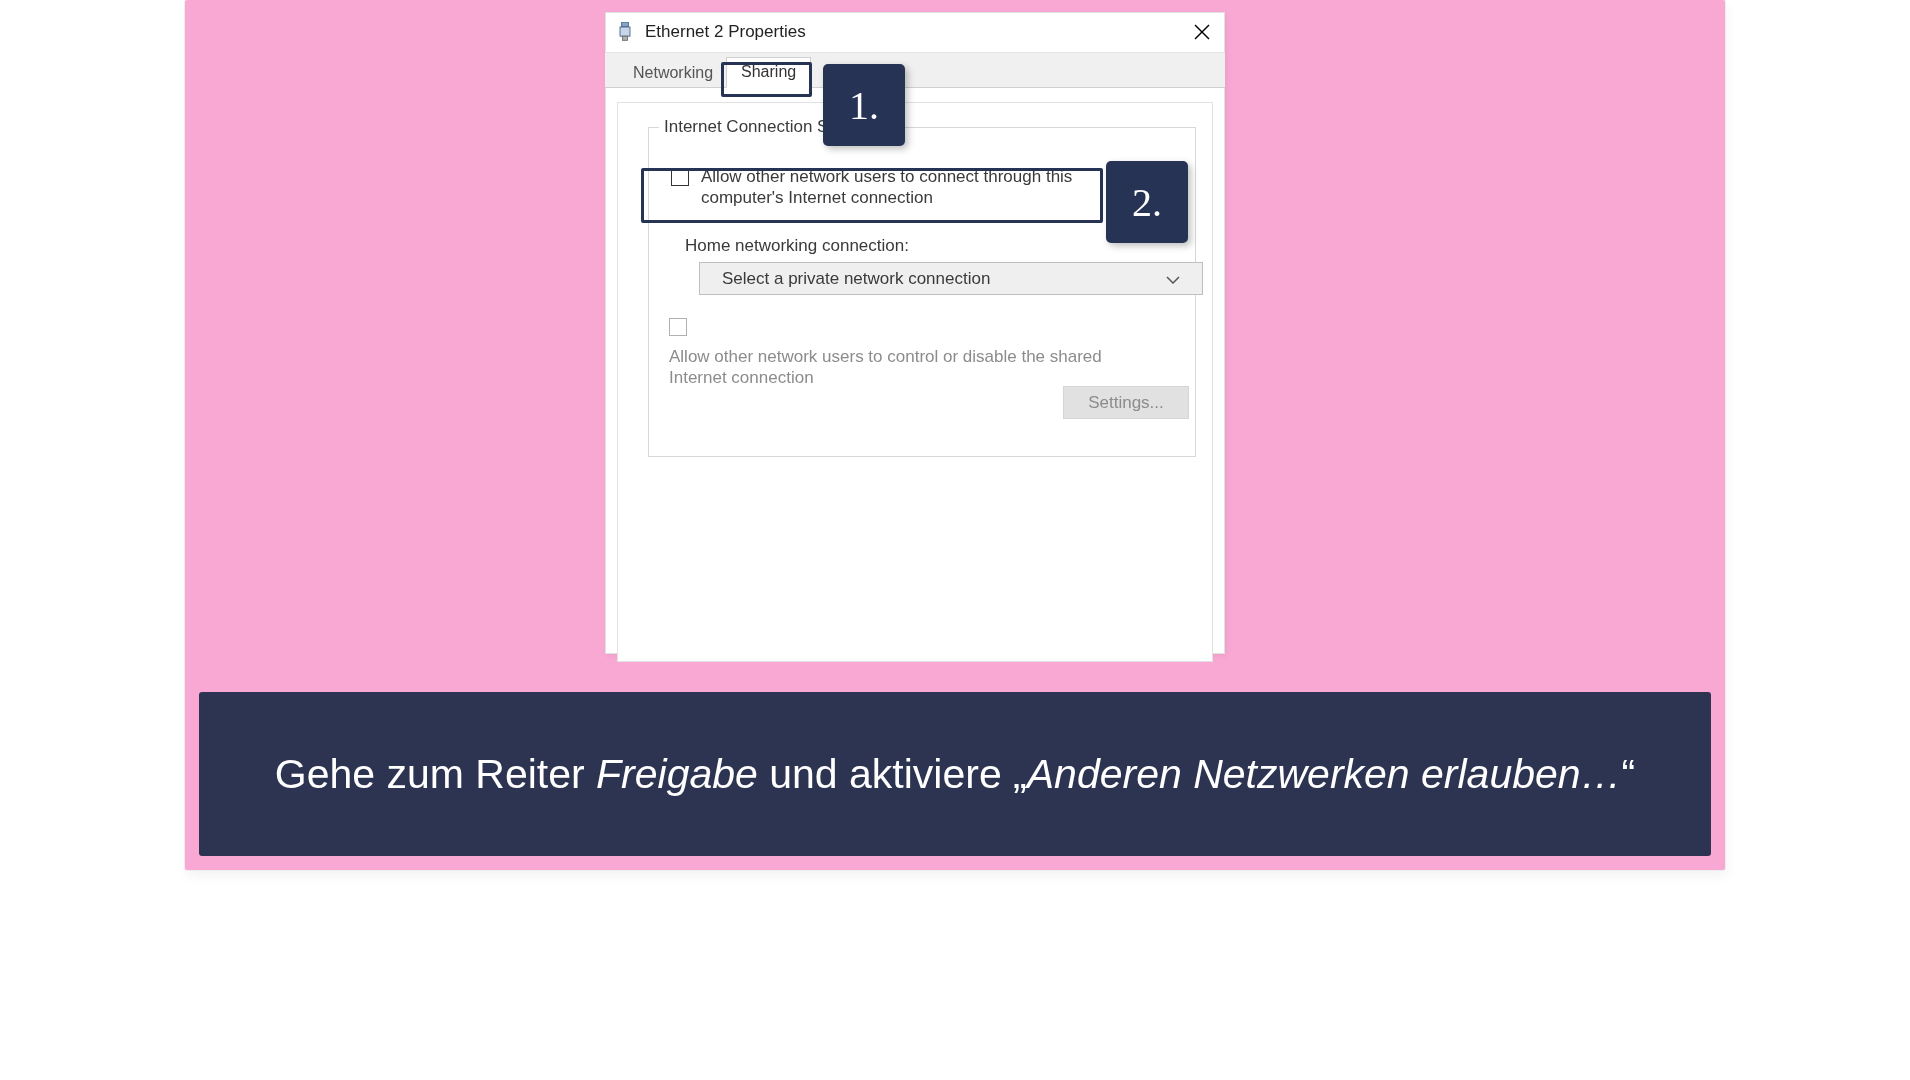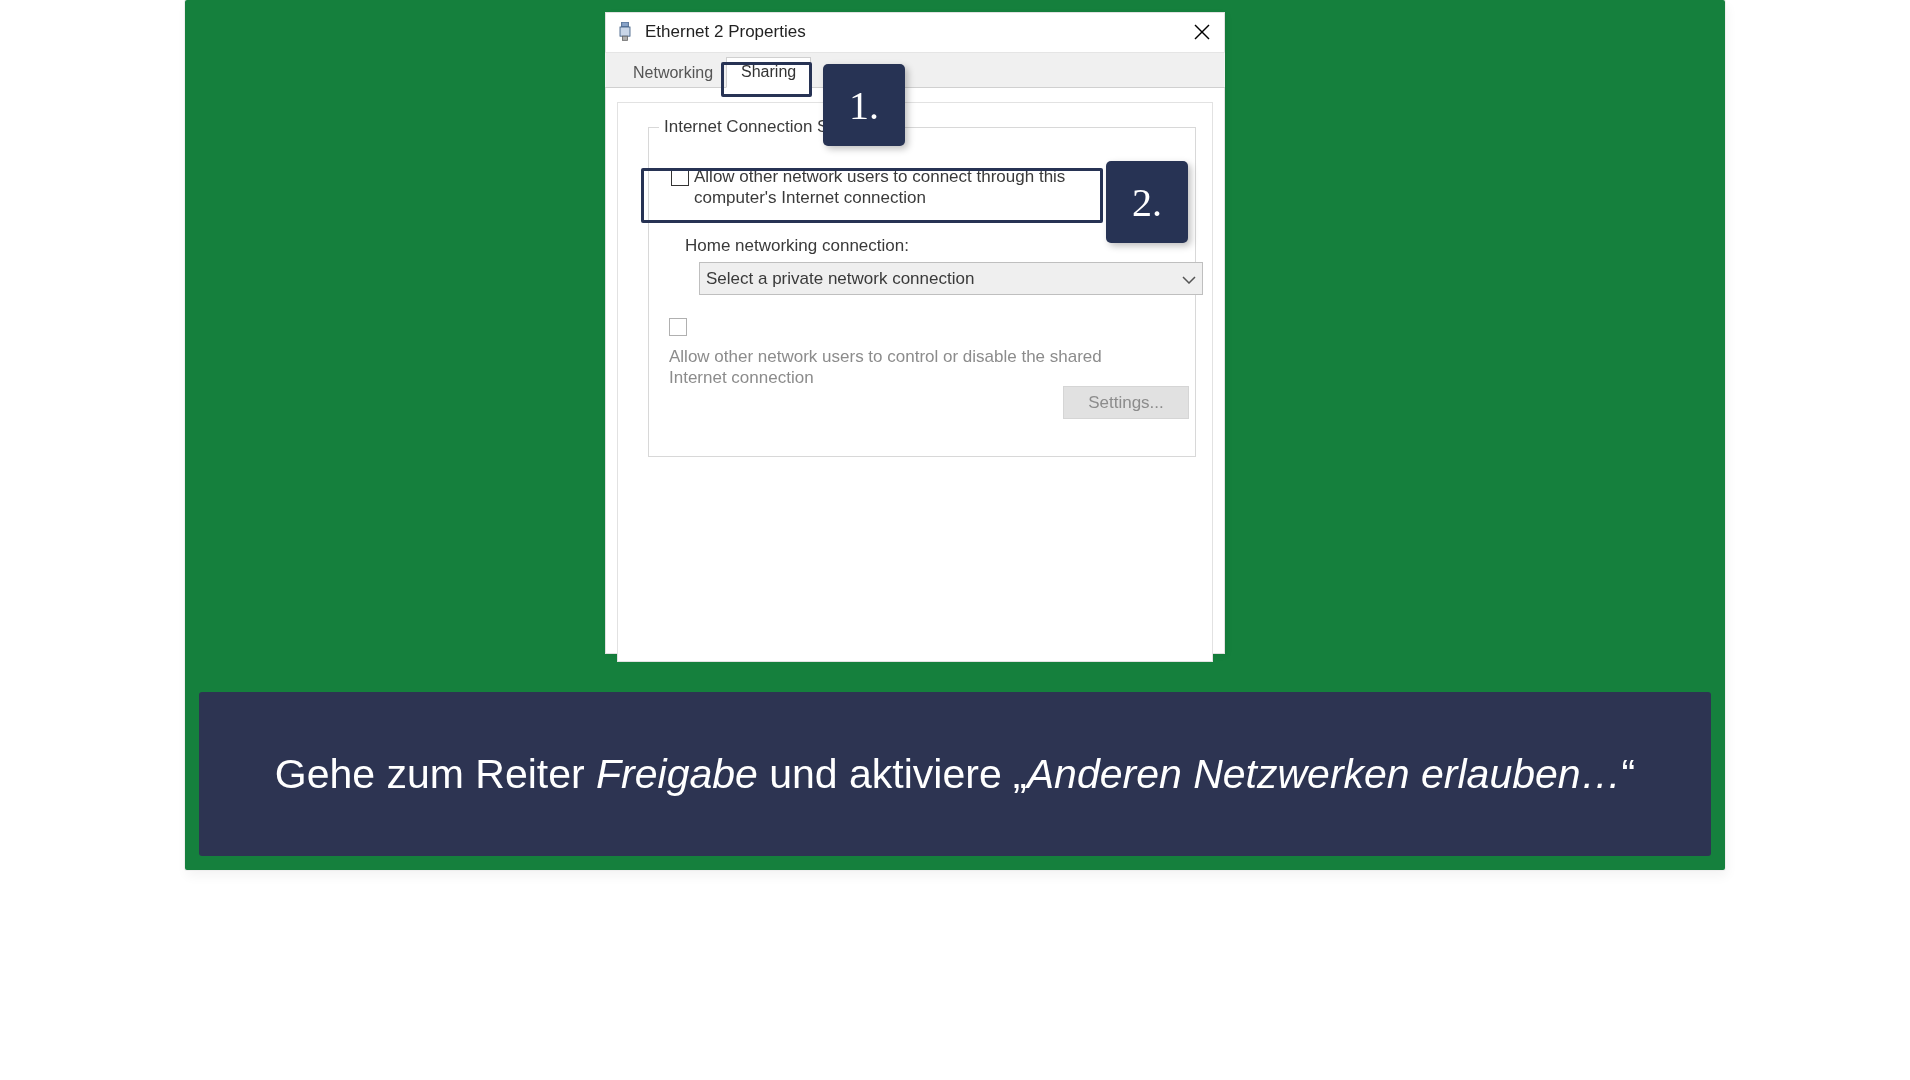--- a/index.html
+++ b/index.html
@@ -9,21 +9,21 @@
     font-family: "Segoe UI", Arial, sans-serif;
     background:#fff;
     position:relative;
     overflow:hidden;
   }
   .stage {
     position:absolute; left:50%; top:0; transform:translateX(-50%);
     width:1540px; height:870px;
     box-shadow: 0 0 0 1px #eee, 2px 6px 12px rgba(0,0,0,0.05);
     border-radius:2px;
-    background:#15803d;
+    background:#f9a8d4;
   }
 
   
   .dialog {
     position:absolute;
     left:420px; top:12px;
     width:620px; height:642px;
     background:#fff;
     box-shadow: inset 0 0 0 1px #e1e1e1, 2px 2px 6px rgba(0,0,0,0.06);
   }
@@ -104,21 +104,21 @@
     padding:0 5px;
     font-size:17px;
     color:#3a3a3a;
   }
 
   .cb-row1 {
     position:absolute;
     left:18px; top:34px;
     width:466px;
     display:flex;
-    gap:5px;
+    gap:12px;
     padding:4px;
   }
   .cb-row1 .box {
     width:18px; height:18px;
     border:1px solid #333;
     background:#fff;
     margin-top:2px;
     flex-shrink:0;
   }
   .cb-row1 .txt,
@@ -140,21 +140,21 @@
     left:36px; top:108px;
     font-size:17px; color:#3a3a3a;
   }
   .select {
     position:absolute;
     left:50px; top:134px;
     width:504px; height:33px;
     border:1px solid #bfbfbf;
     background:#efefef;
     display:flex; align-items:center;
-    padding:0 6px;
+    padding:0 22px;
     font-size:17px; color:#3a3a3a;
   }
   .chevron {
     margin-left:auto;
   }
 
   .cb-row2 {
     position:absolute;
     left:20px; top:188px;
     width:470px;

